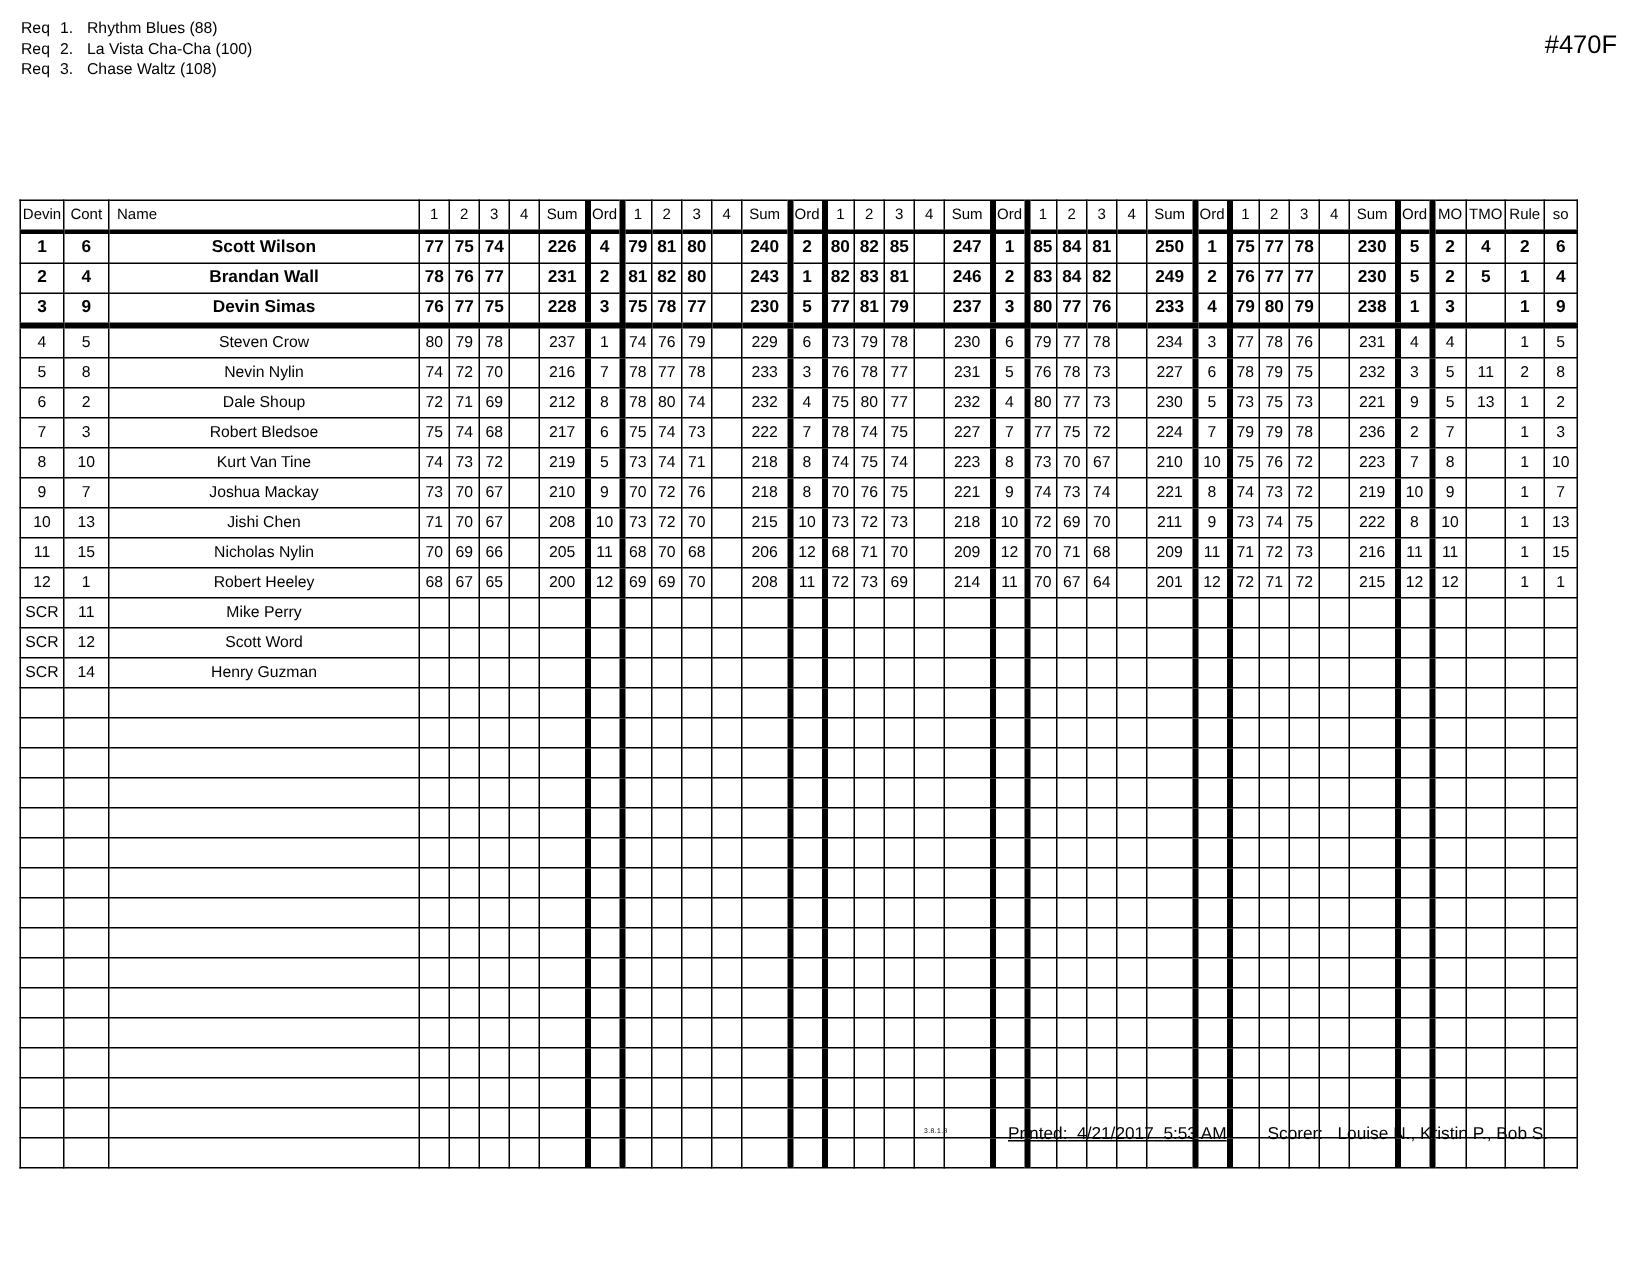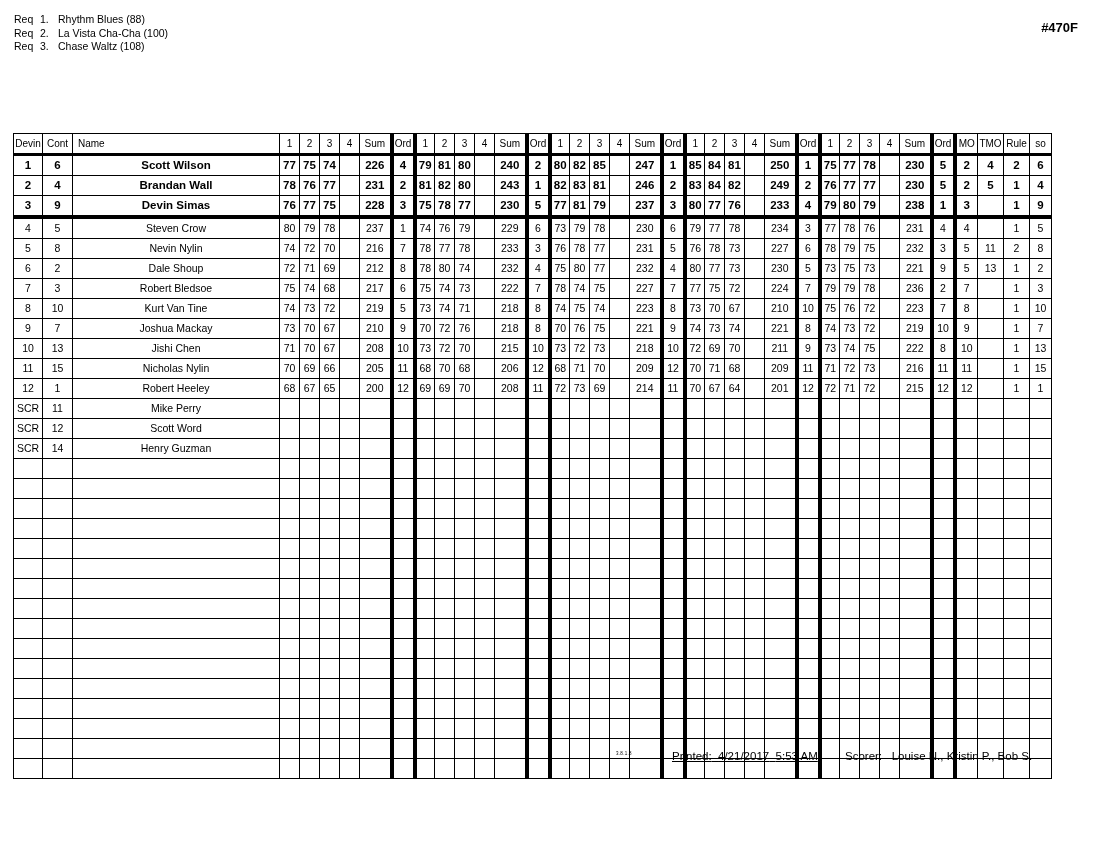--- a/index.html
+++ b/index.html
@@ -25,21 +25,21 @@
   #titles{
     position:absolute;left:0;right:0;top:17px;text-align:center;
   }
   #title-main{font-size:18.5px;font-weight:bold;line-height:22px;letter-spacing:.1px;}
   #title-venue{font-size:14.5px;line-height:19px;font-weight:normal;}
   #title-event{font-size:18px;font-weight:bold;line-height:24px;letter-spacing:.3px;}
   #title-report{font-size:14.5px;line-height:21px;}
 
   #event-code{
     position:absolute;right:22px;top:20px;
-    font-size:13px;font-weight:bold;
+    font-size:17px;font-weight:normal;
   }
 
   
   #sheet{
     position:absolute;left:13px;top:133px;
     width:1034px;
   }
   table.grid{border-collapse:collapse;table-layout:fixed;width:1034px;}
   table.grid td, table.grid th{
     border:1px solid #000;

